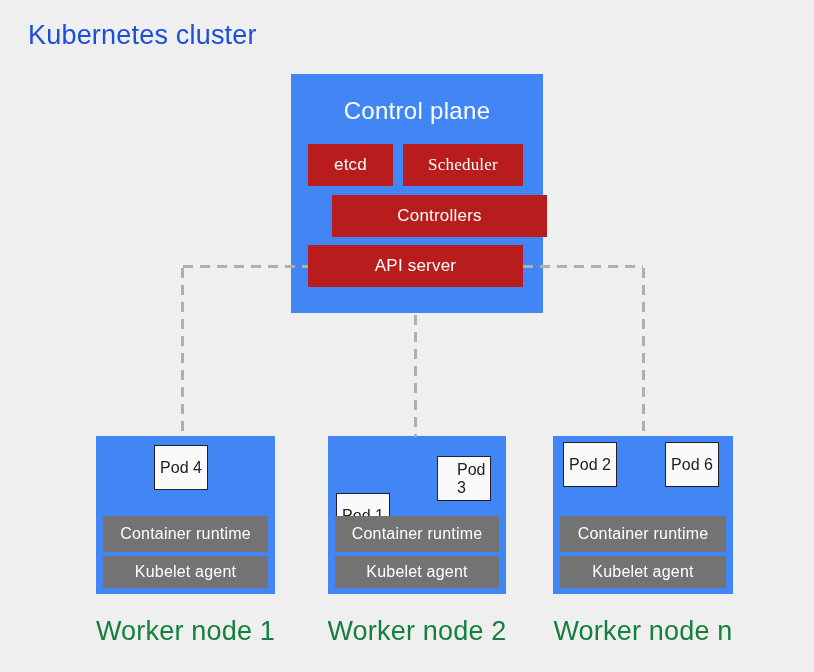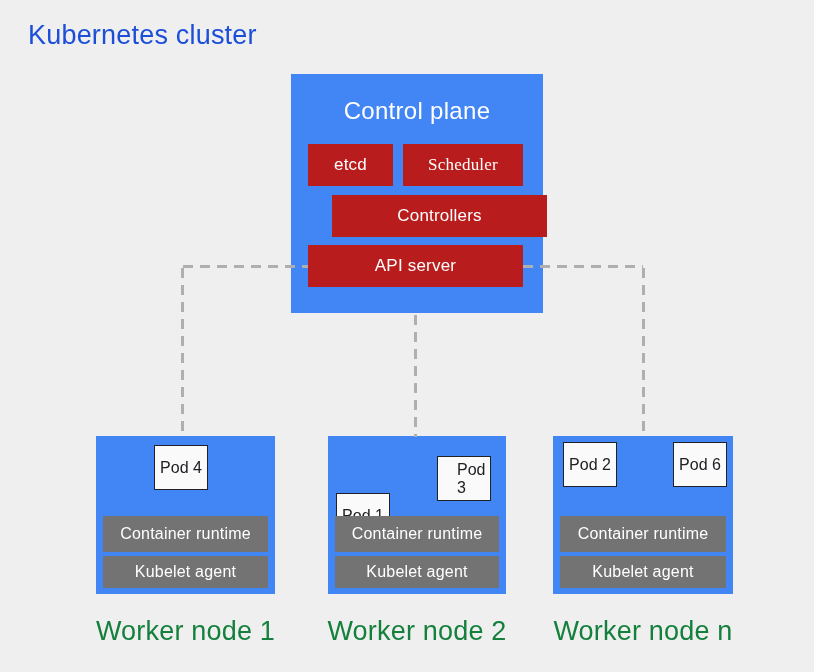--- a/index.html
+++ b/index.html
@@ -85,21 +85,21 @@
     display: flex;
     align-items: center;
     justify-content: center;
     font-size: 16px;
     color: #202124;
   }
   .node-1 .pod-a { left: 58px;  top: 9px; }
   .node-2 .pod-a { left: 8px;   top: 13px; margin-top: 44px; }
   .node-2 .pod-b { left: 109px; top: 20px; padding-left: 19px; }
   .node-3 .pod-a { left: 10px;  top: 6px; }
-  .node-3 .pod-b { left: 112px; top: 6px; margin-left: 8px; }
+  .node-3 .pod-b { left: 112px; top: 6px; }
   .node-comp {
     position: absolute;
     left: 7px; right: 7px;
     background: #737373;
     color: #ffffff;
     font-size: 16px;
     display: flex;
     align-items: center;
     justify-content: center;
     letter-spacing: 0.2px;

